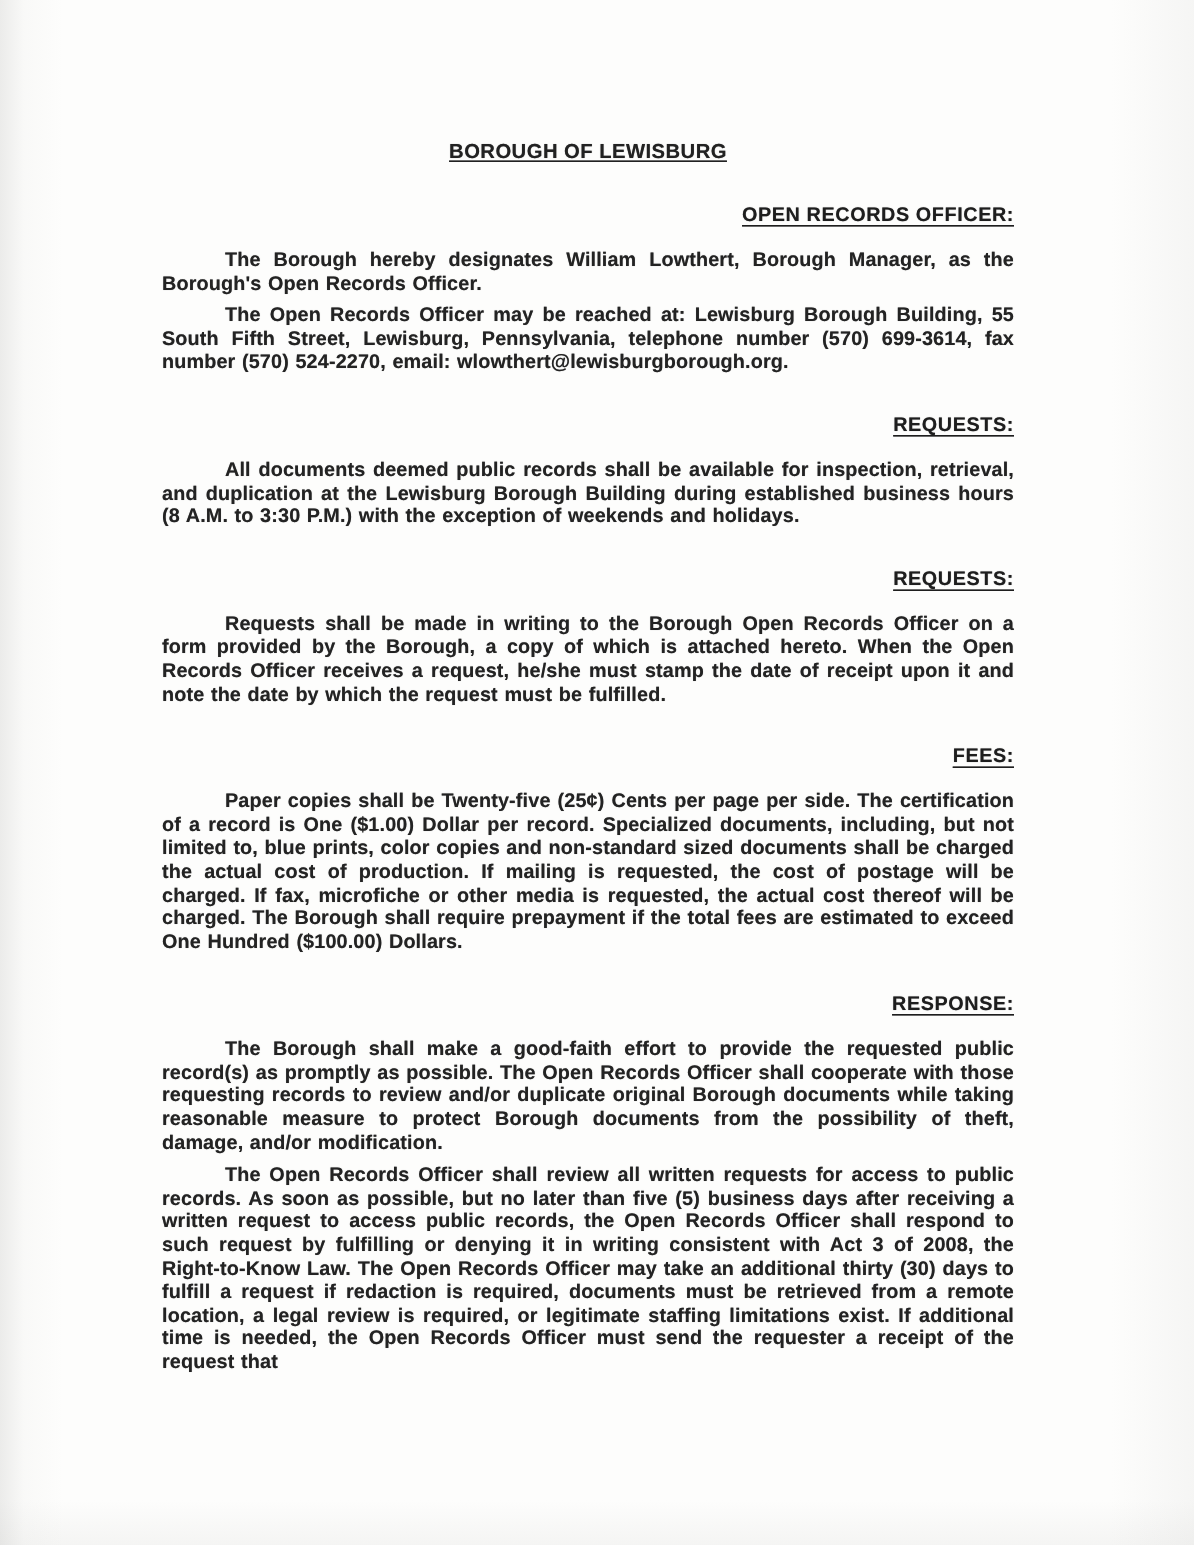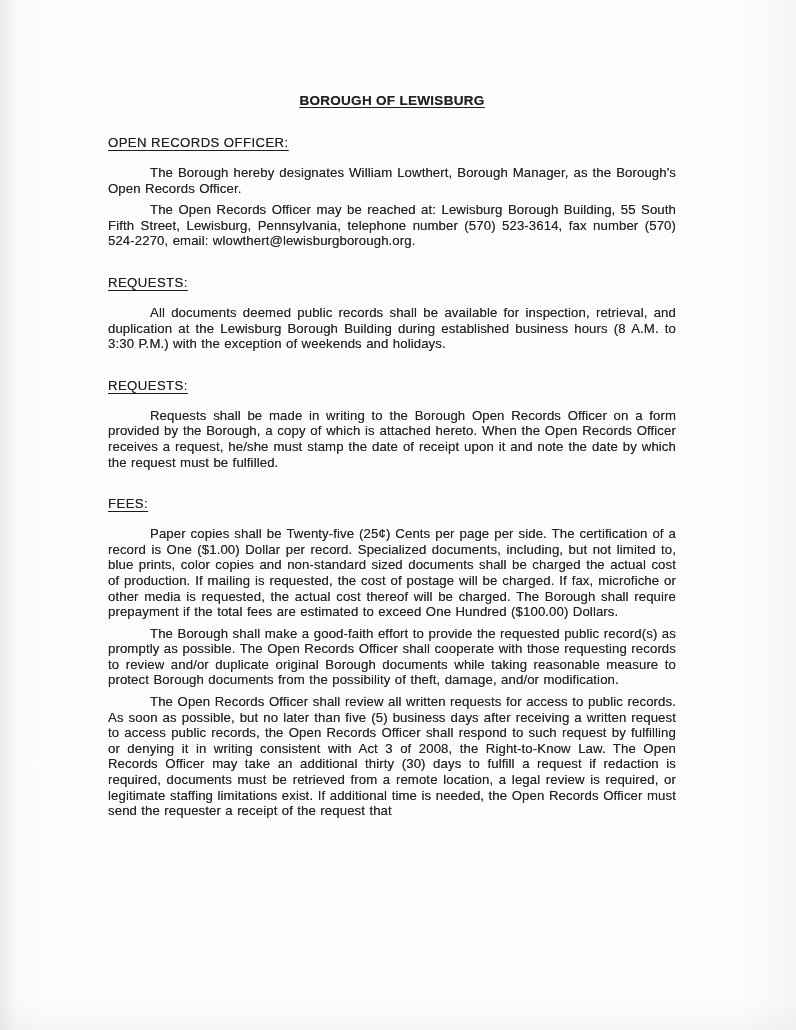--- a/index.html
+++ b/index.html
@@ -32,60 +32,63 @@
     letter-spacing: 0.3px;
     margin-bottom: 26px;
     color: #222;
   }
   .doc-title .t-line {
     text-decoration: underline;
     text-underline-offset: 2px;
   }
   .sec-heading {
     font-size: 13.2px;
-    font-weight: normal;
+    font-weight: bold;
     letter-spacing: 0.4px;
     margin: 26px 0 15px 0;
     color: #1e1e1e;
     text-decoration: underline;
     text-underline-offset: 2.5px;
+    text-align: right;
   }
   .para {
     font-size: 13.2px;
     line-height: 15.6px;
     letter-spacing: 0.1px;
     word-spacing: 0.6px;
     text-align: justify;
     text-indent: 42px;
     margin: 6px 0;
     color: #232323;
     text-shadow: 0 0 0.45px rgba(20,20,20,0.55);
+    font-weight: bold;
   }
   .sec-heading, .doc-title {
     text-shadow: 0 0 0.5px rgba(20,20,20,0.6);
   }
 </style>
 </head>
 <body>
 
 <div class="scan-page">
 
   <div class="doc-title">
     <div class="t-line">BOROUGH OF LEWISBURG</div>
   </div>
 
   <div class="sec-heading">OPEN RECORDS OFFICER:</div>
   <p class="para">The Borough hereby designates William Lowthert, Borough Manager, as the Borough's Open Records Officer.</p>
-  <p class="para">The Open Records Officer may be reached at: Lewisburg Borough Building, 55 South Fifth Street, Lewisburg, Pennsylvania, telephone number (570) 523-3614, fax number (570) 524-2270, email: wlowthert@lewisburgborough.org.</p>
+  <p class="para">The Open Records Officer may be reached at: Lewisburg Borough Building, 55 South Fifth Street, Lewisburg, Pennsylvania, telephone number (570) 699-3614, fax number (570) 524-2270, email: wlowthert@lewisburgborough.org.</p>
 
   <div class="sec-heading">REQUESTS:</div>
   <p class="para">All documents deemed public records shall be available for inspection, retrieval, and duplication at the Lewisburg Borough Building during established business hours (8 A.M. to 3:30 P.M.) with the exception of weekends and holidays.</p>
 
   <div class="sec-heading">REQUESTS:</div>
   <p class="para">Requests shall be made in writing to the Borough Open Records Officer on a form provided by the Borough, a copy of which is attached hereto.  When the Open Records Officer receives a request, he/she must stamp the date of receipt upon it and note the date by which the request must be fulfilled.</p>
 
   <div class="sec-heading">FEES:</div>
   <p class="para">Paper copies shall be Twenty-five (25¢) Cents per page per side.  The certification of a record is One ($1.00) Dollar per record. Specialized documents, including, but not limited to, blue prints, color copies and non-standard sized documents shall be charged the actual cost of production.  If mailing is requested, the cost of postage will be charged.  If fax, microfiche or other media is requested, the actual cost thereof will be charged.  The Borough shall require prepayment if the total fees are estimated to exceed One Hundred ($100.00) Dollars.</p>
 
+  <div class="sec-heading">RESPONSE:</div>
   <p class="para">The Borough shall make a good-faith effort to provide the requested public record(s) as promptly as possible.  The Open Records Officer shall cooperate with those requesting records to review and/or duplicate original Borough documents while taking reasonable measure to protect Borough documents from the possibility of theft, damage, and/or modification.</p>
   <p class="para">The Open Records Officer shall review all written requests for access to public records.  As soon as possible, but no later than five (5) business days after receiving a written request to access public records, the Open Records Officer shall respond to such request by fulfilling or denying it in writing consistent with Act 3 of 2008, the Right-to-Know Law.  The Open Records Officer may take an additional thirty (30) days to fulfill a request if redaction is required, documents must be retrieved from a remote location, a legal review is required, or legitimate staffing limitations exist.  If additional time is needed, the Open Records Officer must send the requester a receipt of the request that</p>
 
 </div>
 
 </body></html>

